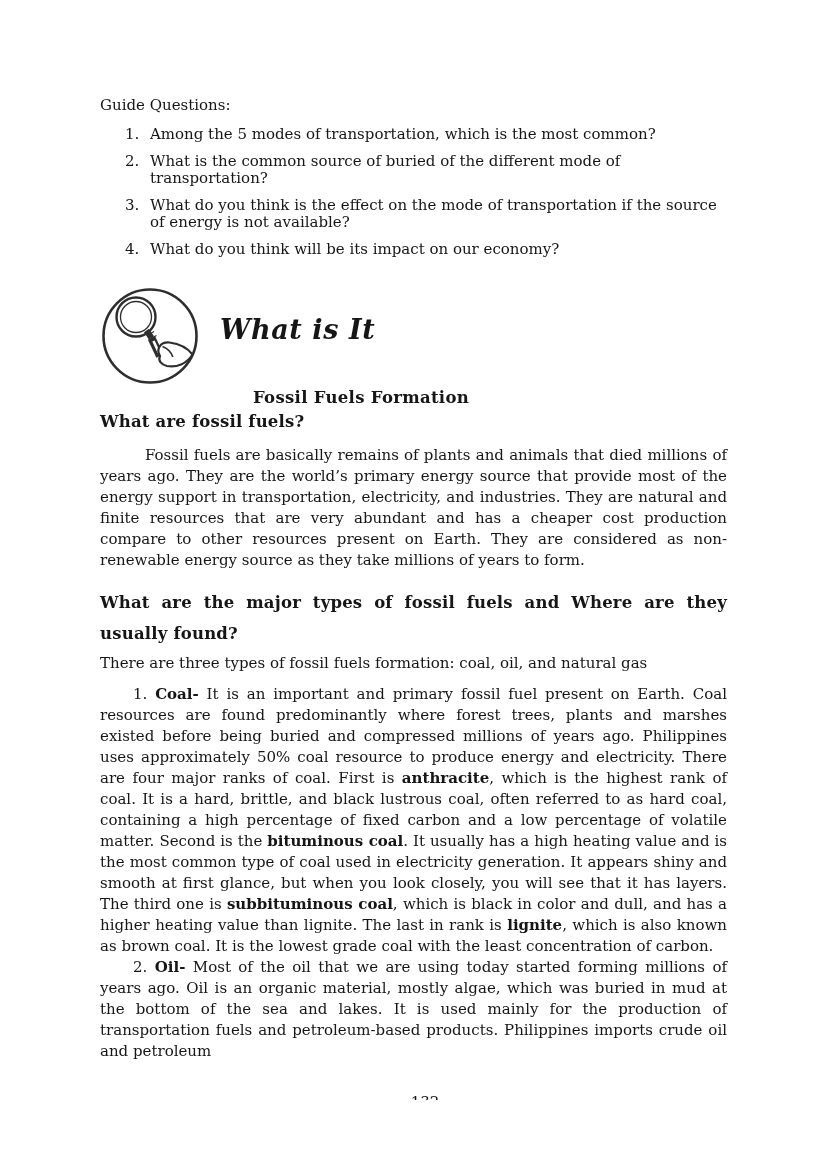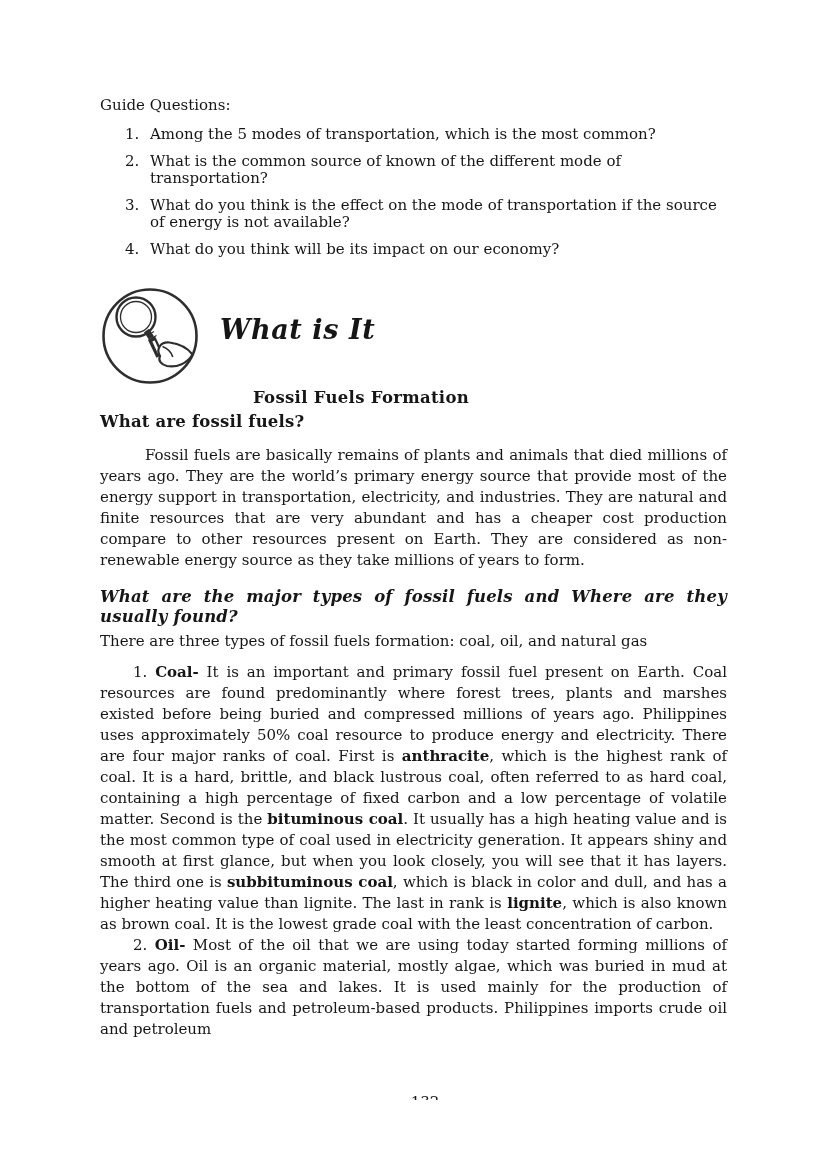--- a/index.html
+++ b/index.html
@@ -61,23 +61,22 @@
   }
   .h2 {
     font-size: 16.5px;
     font-weight: bold;
     letter-spacing: 0.2px;
     margin-top: 4px;
     line-height: 22px;
   }
   .h2.major {
     margin-top: 16px;
-    line-height: 20px;
+    line-height: 31px;
     text-align: justify;
-    font-style: italic;
   }
   .para {
     font-size: 15px;
     line-height: 21px;
     text-align: justify;
   }
   .para.p1 { margin-top: 12px; text-indent: 45px; }
   .para.plain { margin-top: 4px; text-align: left; }
   .para.coal { margin-top: 10px; text-indent: 33px; }
   .para.oil { margin-top: 0; text-indent: 33px; }
@@ -108,21 +107,21 @@
 
     <div class="guide-label">Guide Questions:</div>
 
     <div class="guide-list">
       <div class="guide-item">
         <span class="guide-num">1.</span>
         <span class="guide-text">Among the 5 modes of transportation, which is the most common?</span>
       </div>
       <div class="guide-item">
         <span class="guide-num">2.</span>
-        <span class="guide-text">What is the common source of known of the different mode of transportation?</span>
+        <span class="guide-text">What is the common source of buried of the different mode of transportation?</span>
       </div>
       <div class="guide-item">
         <span class="guide-num">3.</span>
         <span class="guide-text">What do you think is the effect on the mode of transportation if the source of energy is not available?</span>
       </div>
       <div class="guide-item">
         <span class="guide-num">4.</span>
         <span class="guide-text">What do you think will be its impact on our economy?</span>
       </div>
     </div>

